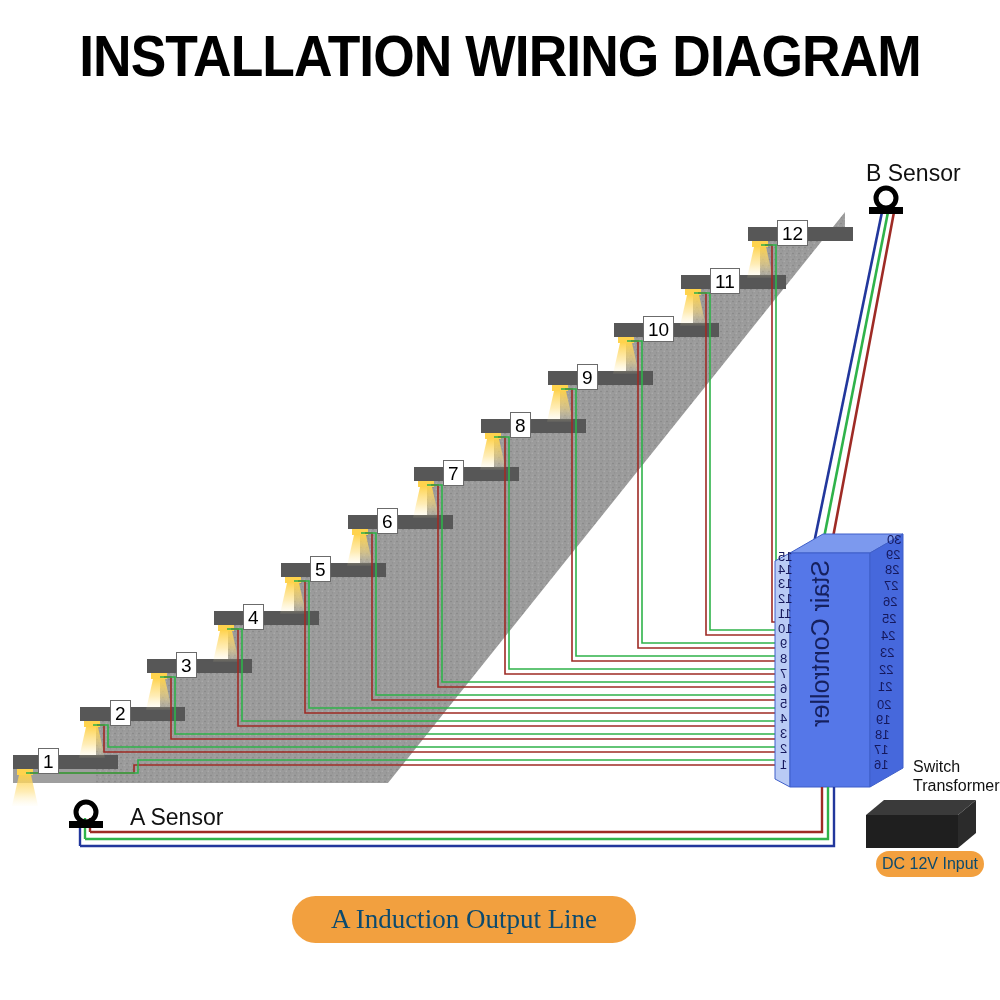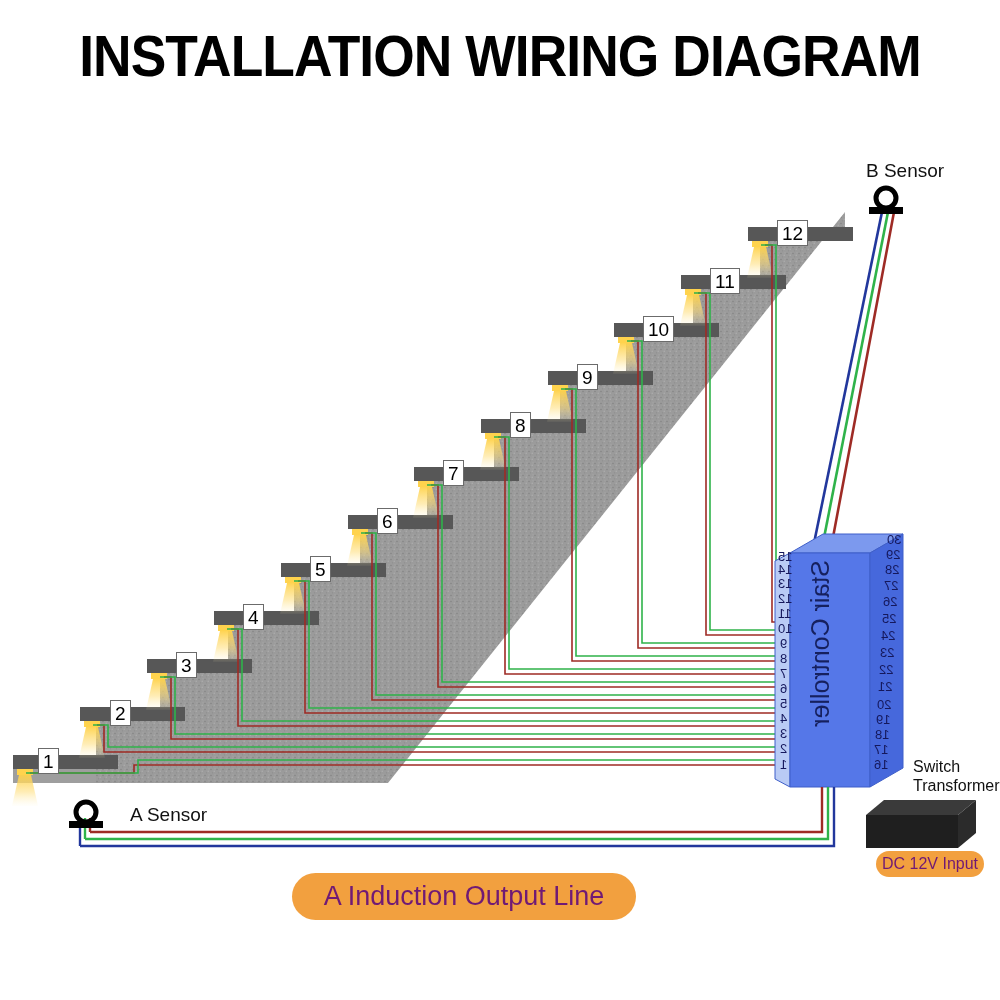--- a/index.html
+++ b/index.html
@@ -36,60 +36,61 @@
     font-weight: bold;
     font-size: 58px;
     letter-spacing: -1px;
     color: #000000;
     transform: scaleX(0.92);
     white-space: nowrap;
   }
   .sensor-label {
     position: absolute;
     font-family: "Liberation Sans", sans-serif;
-    font-size: 19px;
+    font-size: 23px;
     color: #111111;
     white-space: nowrap;
   }
   #b-sensor-label { left: 866px; top: 160px; }
   #a-sensor-label { left: 130px; top: 804px; text-align: center; }
 
   .transformer-label {
     position: absolute;
     left: 913px;
     top: 757px;
     width: 90px;
     font-size: 16px;
     line-height: 19px;
     color: #111111;
   }
   .pill {
     position: absolute;
     border-radius: 999px;
     background: #F2A03F;
-    color: #701a75;
+    color: #0c4a6e;
     text-align: center;
     white-space: nowrap;
     font-family: "Liberation Sans", sans-serif;
   }
   #dc-input-pill {
     left: 876px;
     top: 851px;
     width: 108px;
     height: 26px;
     line-height: 26px;
     font-size: 16px;
   }
   #induction-pill {
     left: 292px;
-    top: 873px;
+    top: 896px;
     width: 344px;
     height: 47px;
     line-height: 47px;
     font-size: 27px;
+    font-family: Liberation Serif, serif;
   }
   .step-num {
     position: absolute;
     background: #FFFFFF;
     border: 1px solid #6b6b6b;
     color: #000000;
     font-family: "Liberation Sans", sans-serif;
     font-size: 19px;
     line-height: 25px;
     text-align: center;

